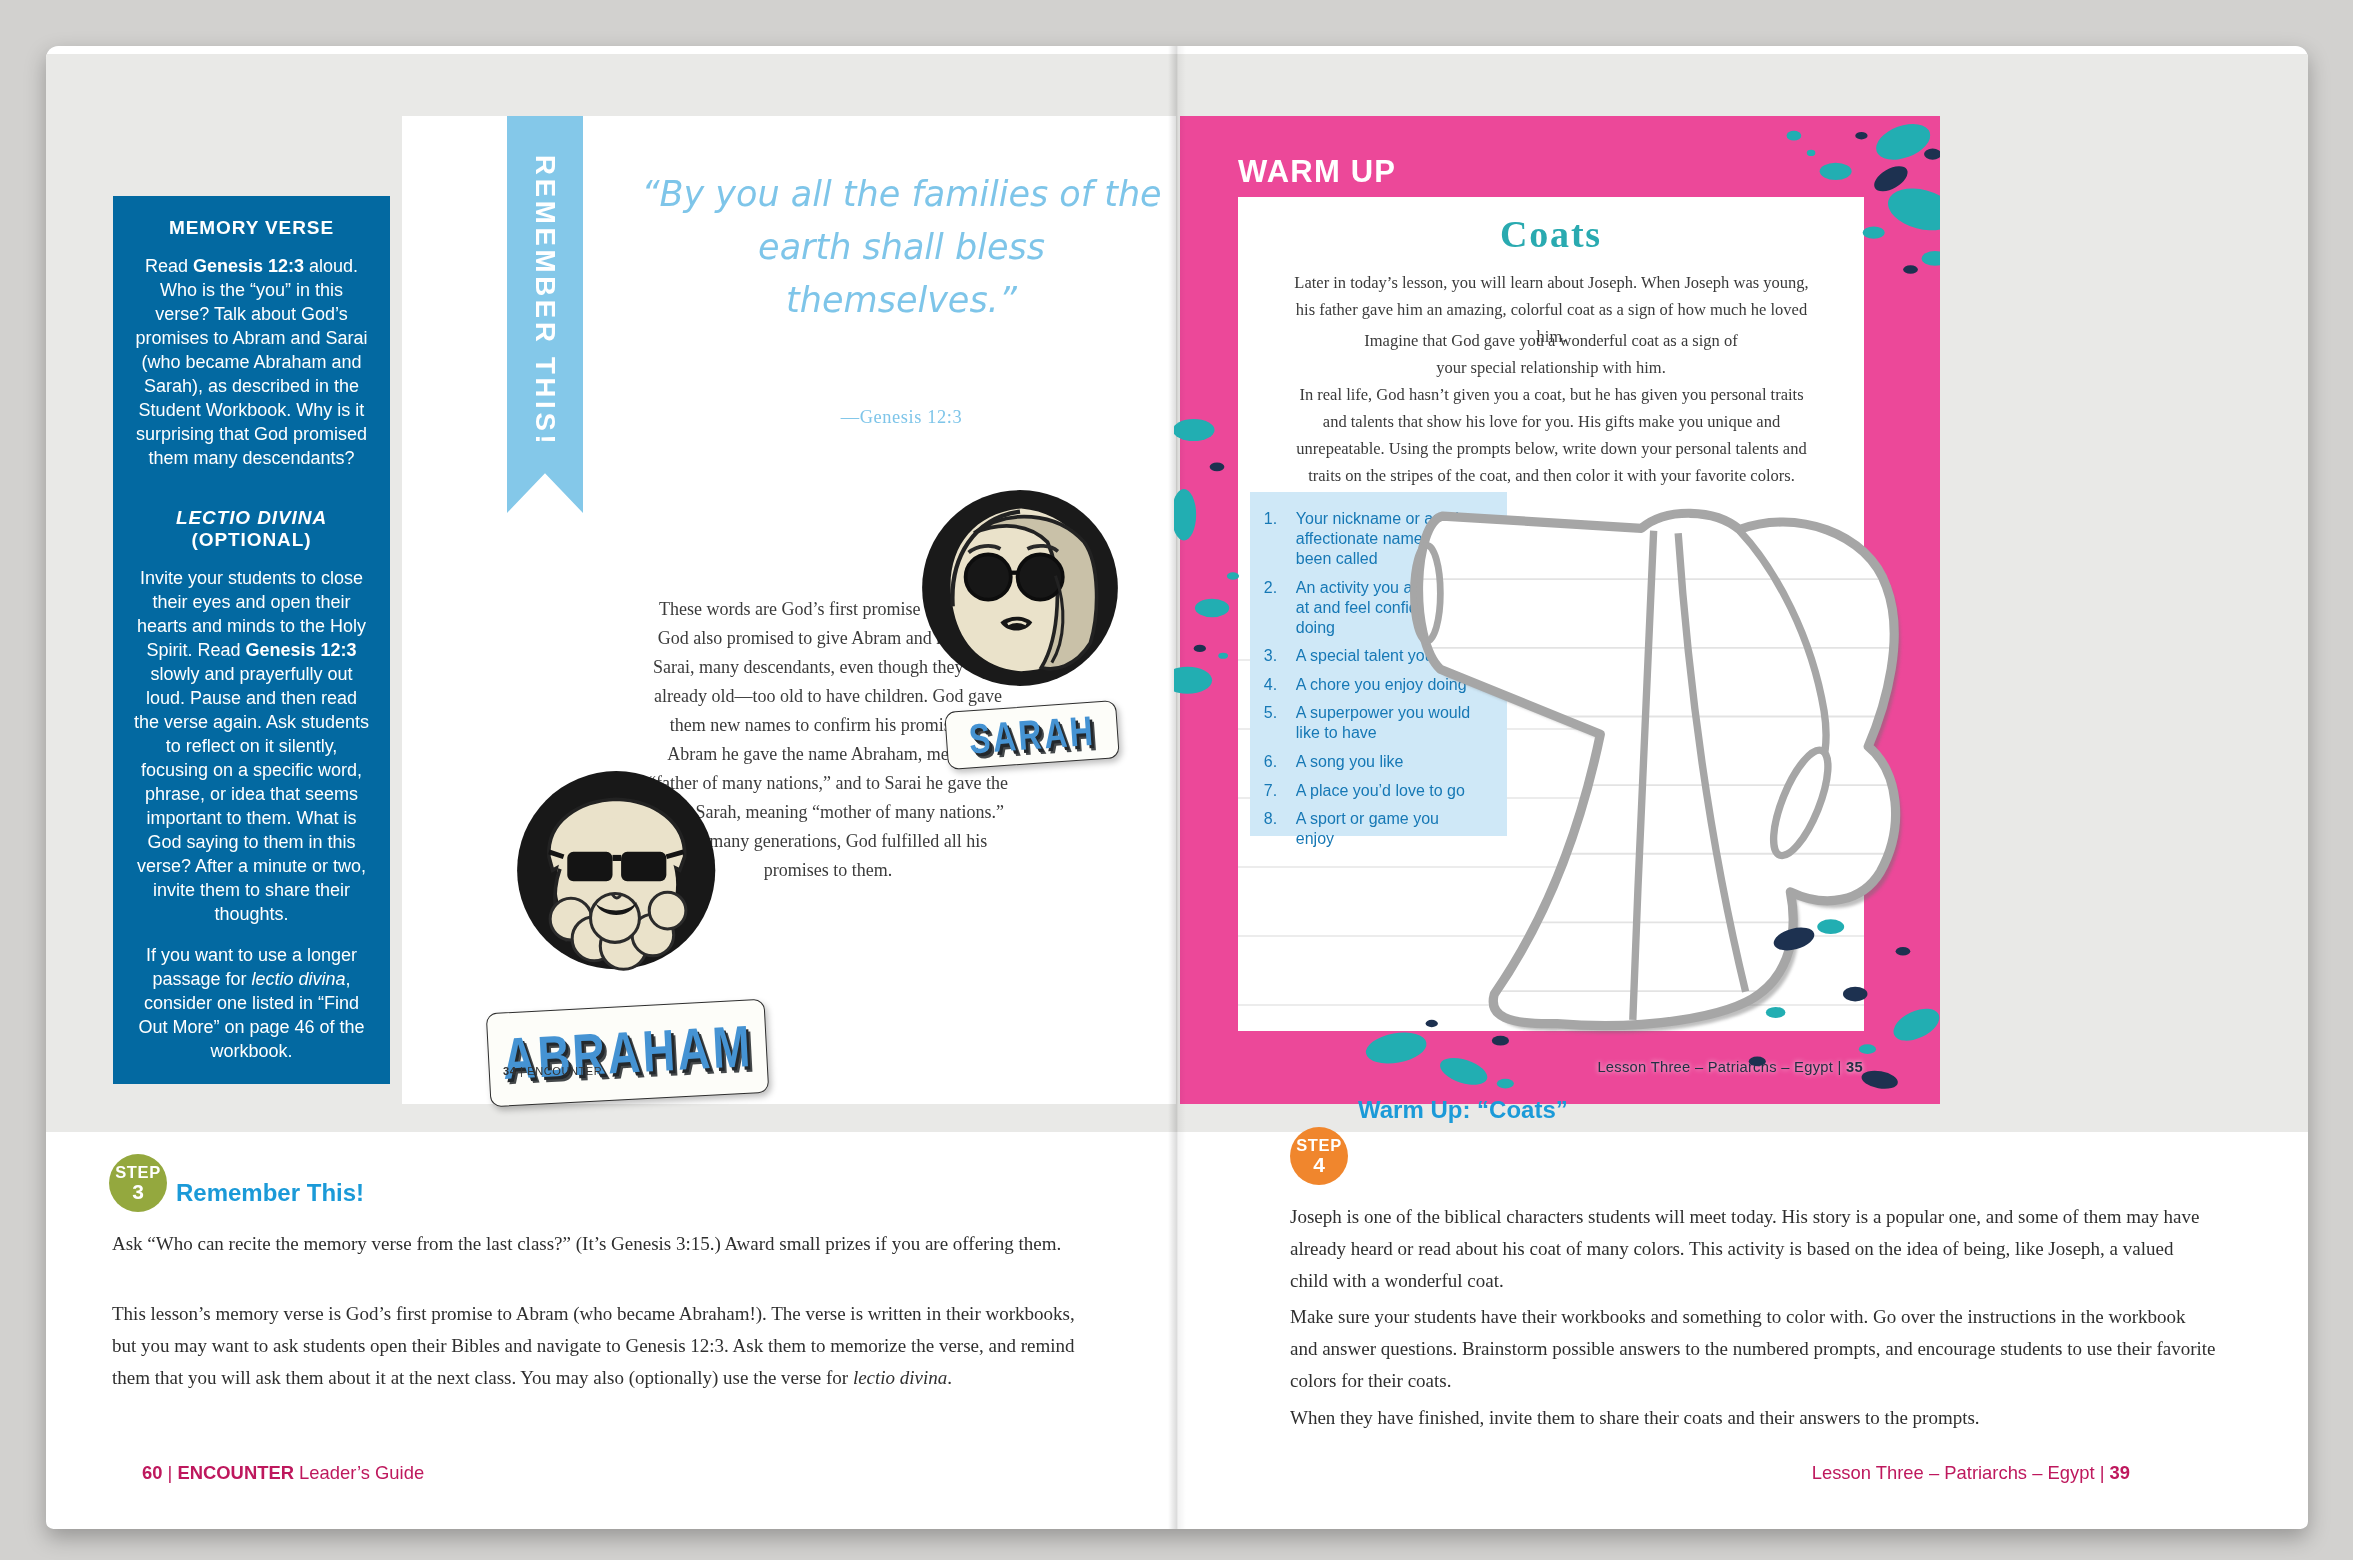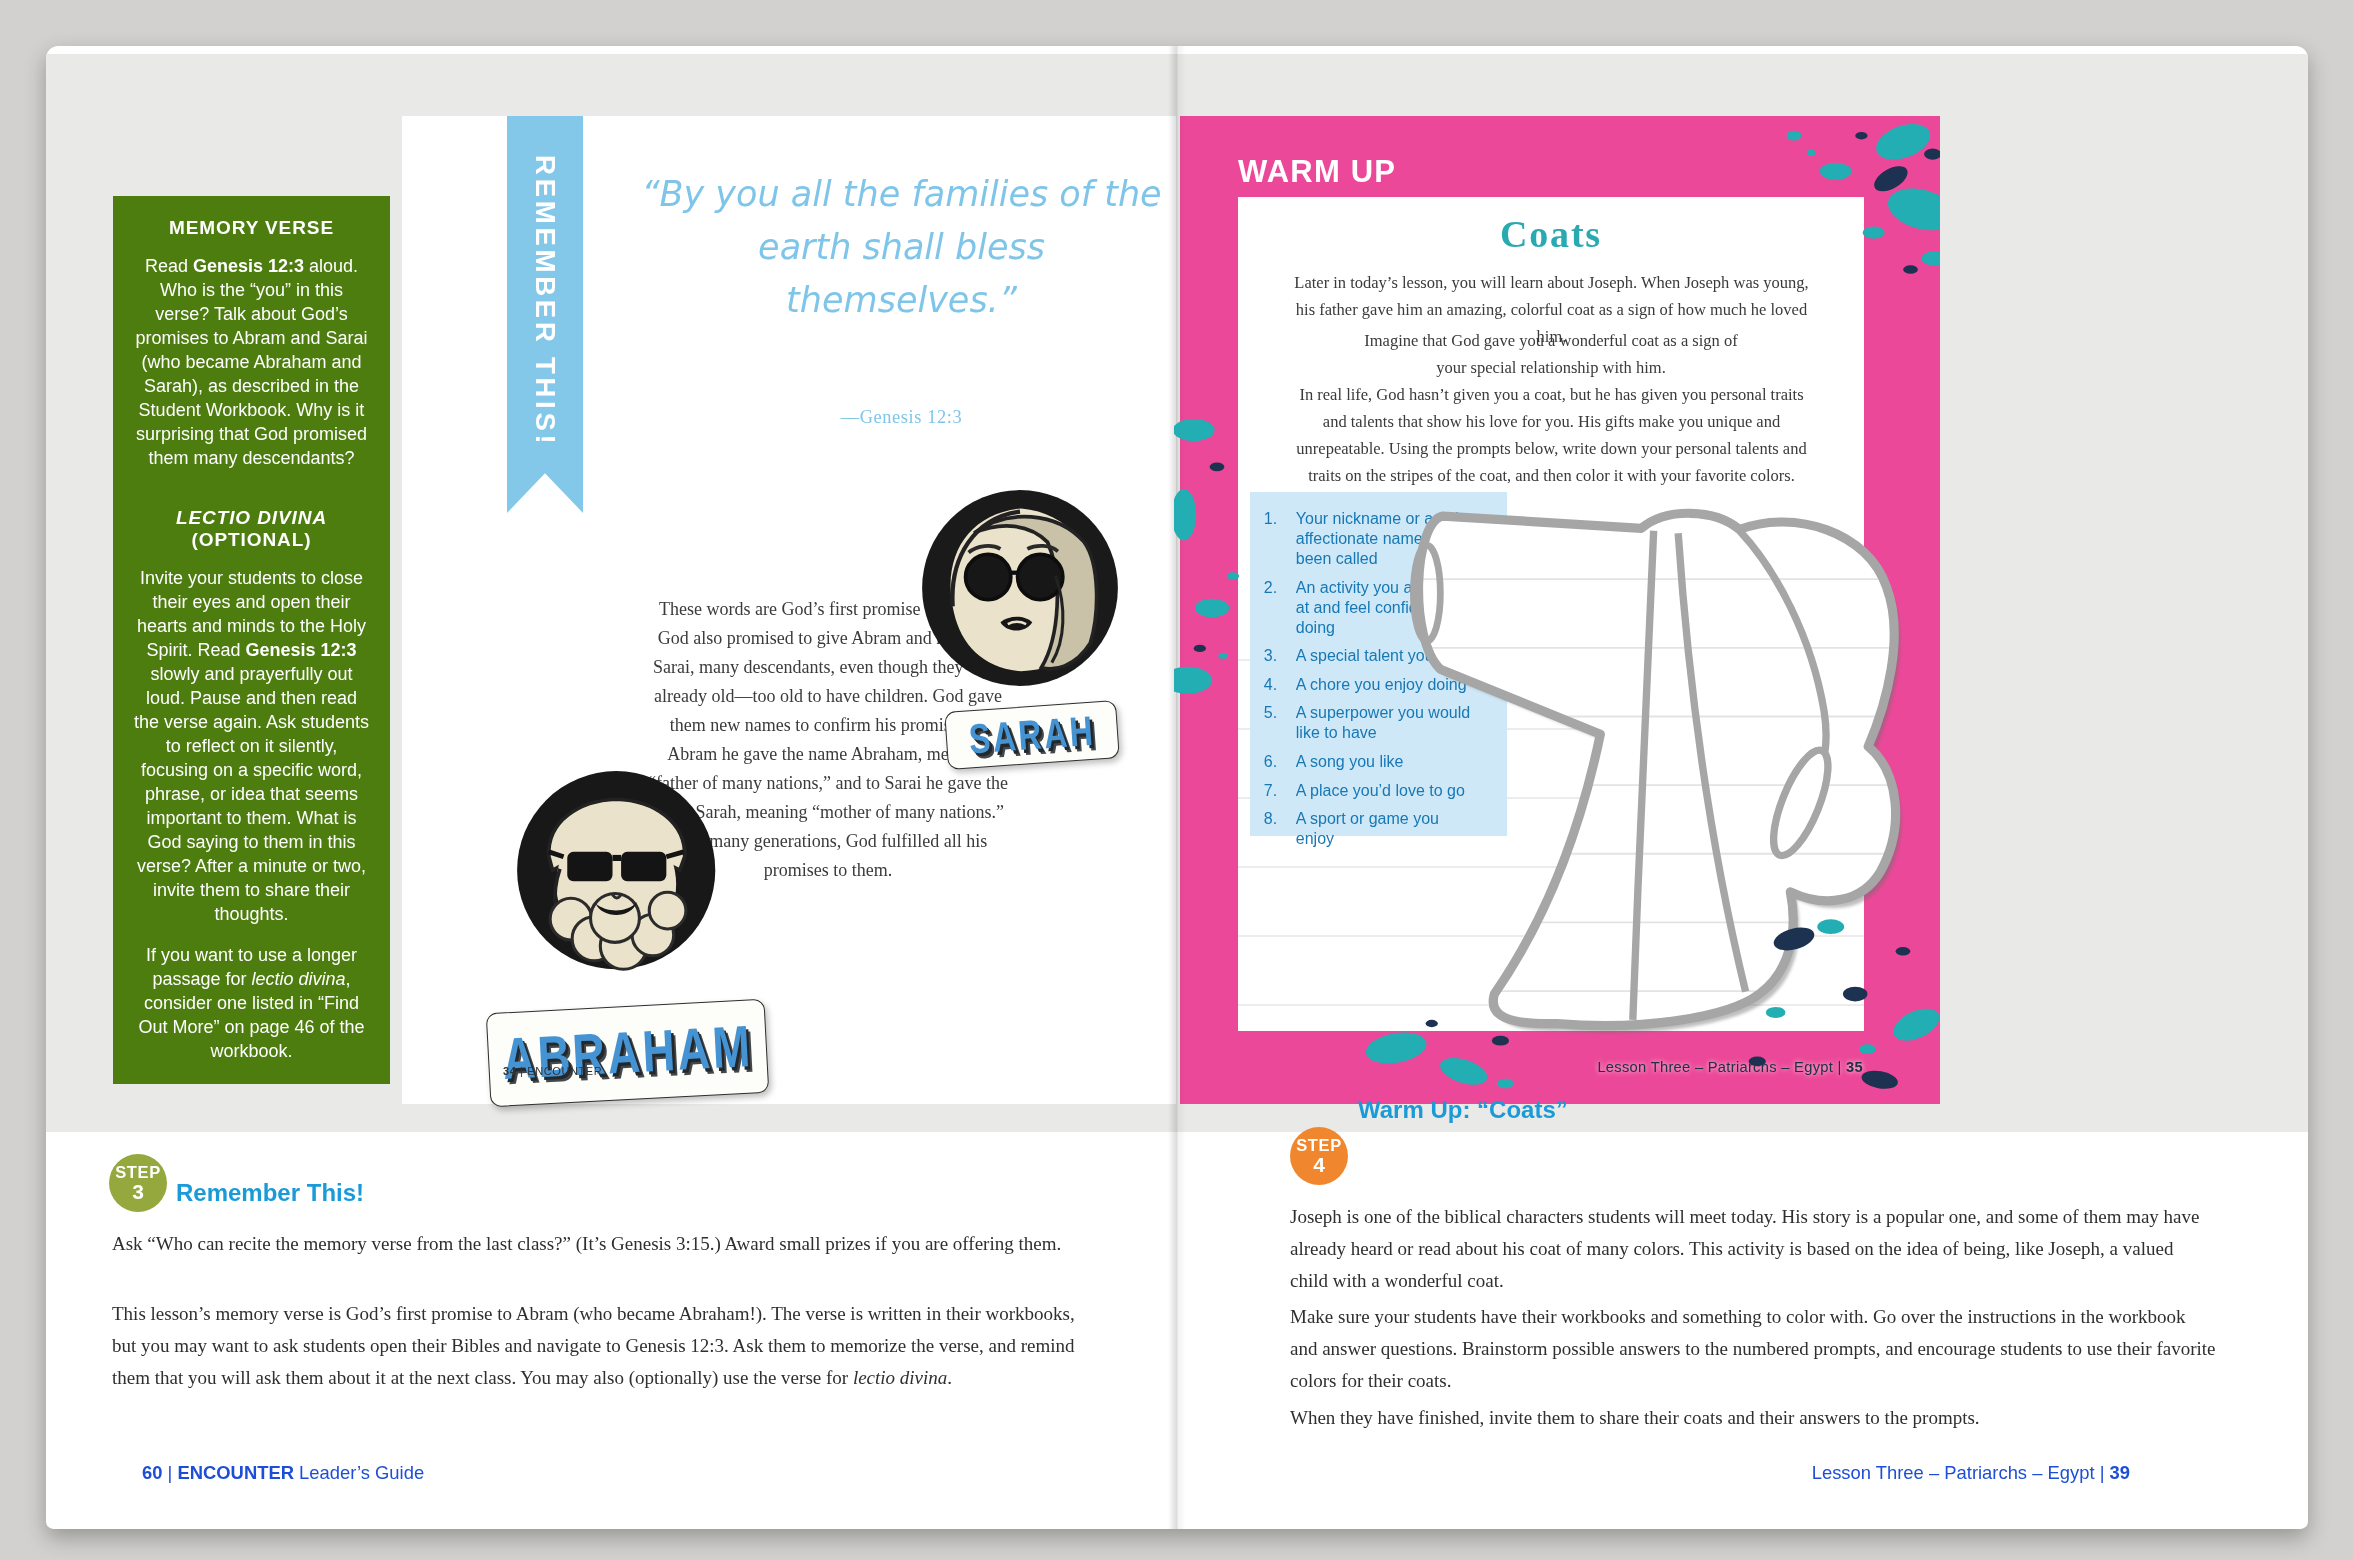--- a/index.html
+++ b/index.html
@@ -3,21 +3,21 @@
 <meta charset="utf-8">
 <style>
   html,body{margin:0;padding:0;background:#d2d1cf;width:2354px;height:1561px;
     font-family:"Liberation Sans",sans-serif;-webkit-font-smoothing:antialiased;}
   .spread{position:absolute;left:46px;top:46px;width:2262px;height:1483px;background:#ffffff;
     border-radius:12.3px 12.3px 7.4px 7.4px;box-shadow:0 8.6px 21px rgba(0,0,0,.28);overflow:hidden;}
   .top-band{position:absolute;left:0;top:8px;width:100%;height:1078px;background:#e9e9e7;}
   .gutter{position:absolute;left:1122px;top:0;width:18.4px;height:100%;
     background:linear-gradient(90deg,rgba(0,0,0,0) 0%,rgba(0,0,0,.14) 48%,rgba(0,0,0,.05) 56%,rgba(0,0,0,0) 100%);}
   
-  .green-box{position:absolute;left:67px;width:277px;background:#4d7c0f;color:#ffffff;
+  .green-box{position:absolute;left:67px;width:277px;background:#0369a1;color:#ffffff;
     text-align:center;padding:21px 18.4px;box-sizing:border-box;}
   .green-box h3{margin:0 0 14.7px 0;font-size:19px;letter-spacing:0.9px;}
   .green-box p{margin:0 0 17px 0;font-size:18px;line-height:24px;font-weight:500;}
   .green-box p:last-child{margin-bottom:0;}
   
   .inset-left{position:absolute;left:356px;top:70px;width:774px;height:988px;background:#ffffff;}
   .banner{position:absolute;left:105px;top:0;width:76px;height:397px;background:#84c8e9;
     clip-path:polygon(0 0,100% 0,100% 100%,50% 90%,0 100%);display:flex;justify-content:center;}
   .banner span{writing-mode:vertical-rl;color:#ffffff;font-weight:bold;font-size:27.6px;
     letter-spacing:3.7px;margin-top:39px;}
@@ -52,21 +52,21 @@
     font-size:14.7px;letter-spacing:0.3px;text-shadow:0 0 4.9px rgba(255,255,255,.9);}
   .coat-svg{position:absolute;left:215px;top:368px;z-index:4;}
   .splat{position:absolute;z-index:5;}
   
   .step-circle{position:absolute;width:58px;height:58px;border-radius:50%;color:#fff;display:flex;
     flex-direction:column;align-items:center;justify-content:center;font-weight:bold;line-height:1;}
   .step-circle .sw{font-size:16.5px;letter-spacing:0.6px;}
   .step-circle .sn{font-size:21px;margin-top:1.2px;}
   .step-heading{position:absolute;color:#1b9ad8;font-weight:bold;font-size:24px;}
   .lg-p{position:absolute;color:#2f2f2f;font-family:"Liberation Serif",serif;font-size:19px;line-height:32px;}
-  .lg-footer{position:absolute;font-size:18.4px;color:#1d4ed8;}
+  .lg-footer{position:absolute;font-size:18.4px;color:#be185d;}
   .b{font-weight:bold;} .i{font-style:italic;}
 </style>
 </head>
 <body>
 
 <div class="spread">
   <div class="top-band"></div>
 
   <div class="green-box" style="top:150px;">
     <h3>MEMORY VERSE</h3>

